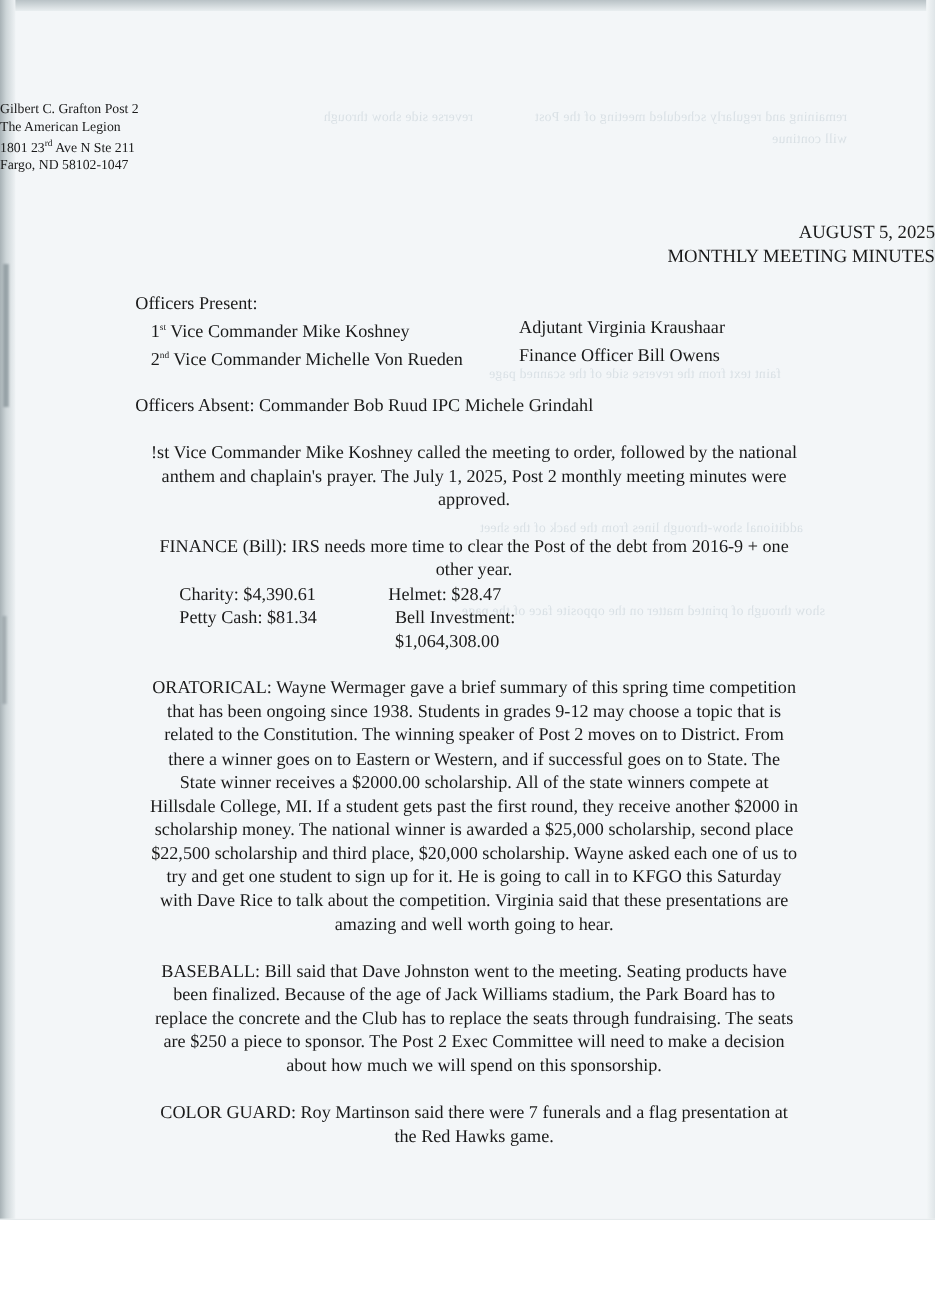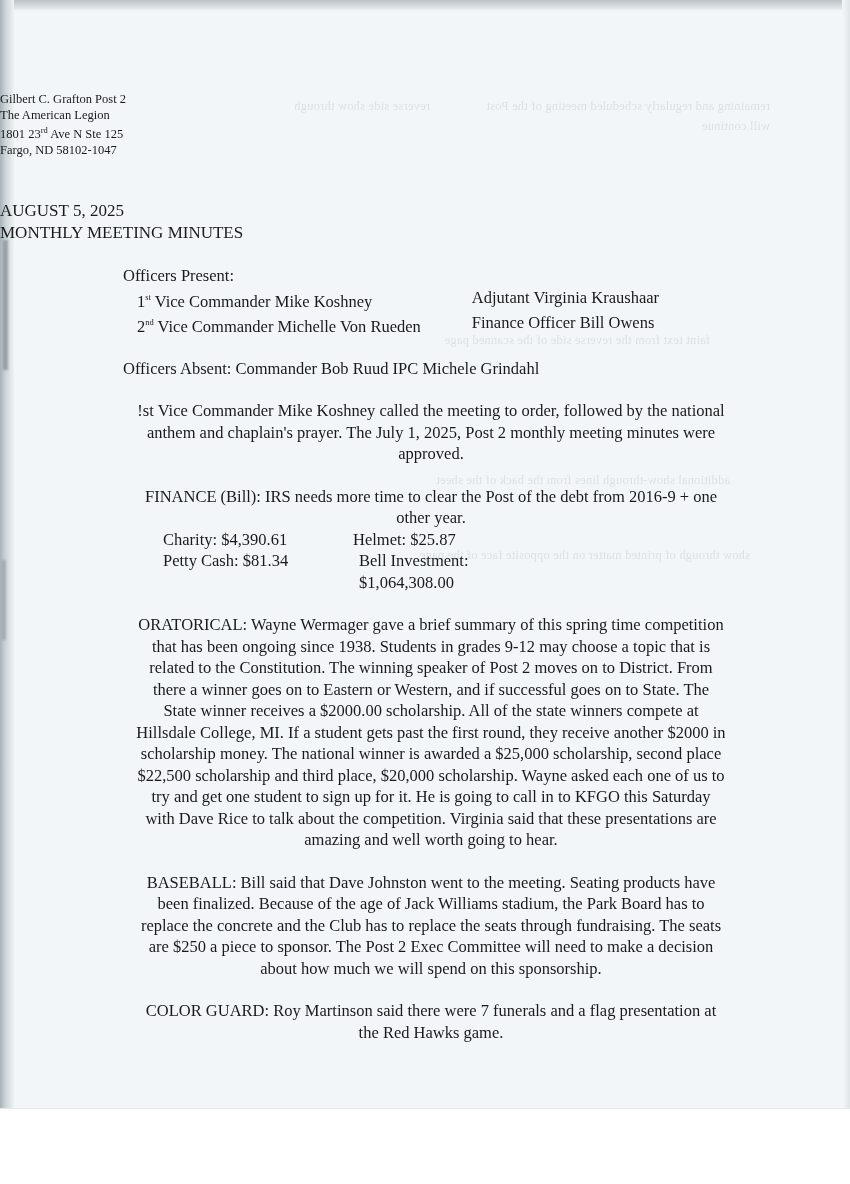--- a/index.html
+++ b/index.html
@@ -88,21 +88,21 @@
   }
   .letterhead {
     font-size: 12.5px;
     line-height: 15.5px;
     margin-top: 92px;
   }
   .letterhead div { white-space: nowrap; }
   sup { font-size: 8.5px; vertical-align: super; }
 
   .doc-title {
-    text-align: left;
+    text-align: right;
     margin-top: 42px;
     font-size: 17px;
     line-height: 22px;
   }
 
   .body-block {
     margin: 0 auto;
     width: 604px;
     font-size: 16.5px;
     line-height: 21.5px;
@@ -141,21 +141,21 @@
   <div class="bleed b2">reverse side show through</div>
   <div class="bleed b3">faint text from the reverse side of the scanned page</div>
   <div class="bleed b4">additional show-through lines from the back of the sheet</div>
   <div class="bleed b5">show through of printed matter on the opposite face of the page</div>
 
   <div class="content">
 
     <div class="letterhead">
       <div>Gilbert C. Grafton Post 2</div>
       <div>The American Legion</div>
-      <div><span>1801 23</span><sup>rd</sup><span> Ave N  Ste 125</span></div>
+      <div><span>1801 23</span><sup>rd</sup><span> Ave N  Ste 211</span></div>
       <div>Fargo, ND  58102-1047</div>
     </div>
 
     <div class="doc-title">
       <div>AUGUST 5, 2025</div>
       <div>MONTHLY MEETING MINUTES</div>
     </div>
 
     <div class="body-block">
 
@@ -172,21 +172,21 @@
       </div>
 
       <div class="sec">Officers Absent:  Commander Bob Ruud        IPC Michele Grindahl</div>
 
       <div class="sec para">!st Vice Commander Mike Koshney called the meeting to order, followed by the national anthem and chaplain's prayer.  The July 1, 2025, Post 2 monthly meeting minutes were approved.</div>
 
       <div class="sec">
         <div class="para">FINANCE (Bill):  IRS needs more time to clear the Post of the debt from 2016-9 + one other year.</div>
         <div class="fin-row">
           <div class="f2">Charity:  $4,390.61</div>
-          <div class="f3">Helmet:  $25.87</div>
+          <div class="f3">Helmet:  $28.47</div>
         </div>
         <div class="fin-row">
           <div class="f1">Petty Cash:  $81.34</div>
           <div class="f2">Bell Investment:  $1,064,308.00</div>
         </div>
       </div>
 
       <div class="sec para">ORATORICAL:  Wayne Wermager gave a brief summary of this spring time competition that has been ongoing since 1938.  Students in grades 9-12 may choose a topic that is related to the Constitution.  The winning speaker of Post 2 moves on to District.  From there a winner goes on to Eastern or Western, and if successful goes on to State.  The State winner receives a $2000.00 scholarship.  All of the state winners compete at Hillsdale College, MI.  If a student gets past the first round, they receive another $2000 in scholarship money.  The national winner is awarded a $25,000 scholarship, second place $22,500 scholarship and third place, $20,000 scholarship.  Wayne asked each one of us to try and get one student to sign up for it.  He is going to call in to KFGO this Saturday with Dave Rice to talk about the competition.  Virginia said that these presentations are amazing and well worth going to hear.</div>
       <div class="sec para">BASEBALL:  Bill said that Dave Johnston went to the meeting.  Seating products have been finalized.  Because of the age of Jack Williams stadium, the Park Board has to replace the concrete and the Club has to replace the seats through fundraising.  The seats are $250 a piece to sponsor.  The Post 2 Exec Committee will need to make a decision about how much we will spend on this sponsorship.</div>
       <div class="sec para">COLOR GUARD:  Roy Martinson said there were 7 funerals and a flag presentation at the Red Hawks game.</div>

